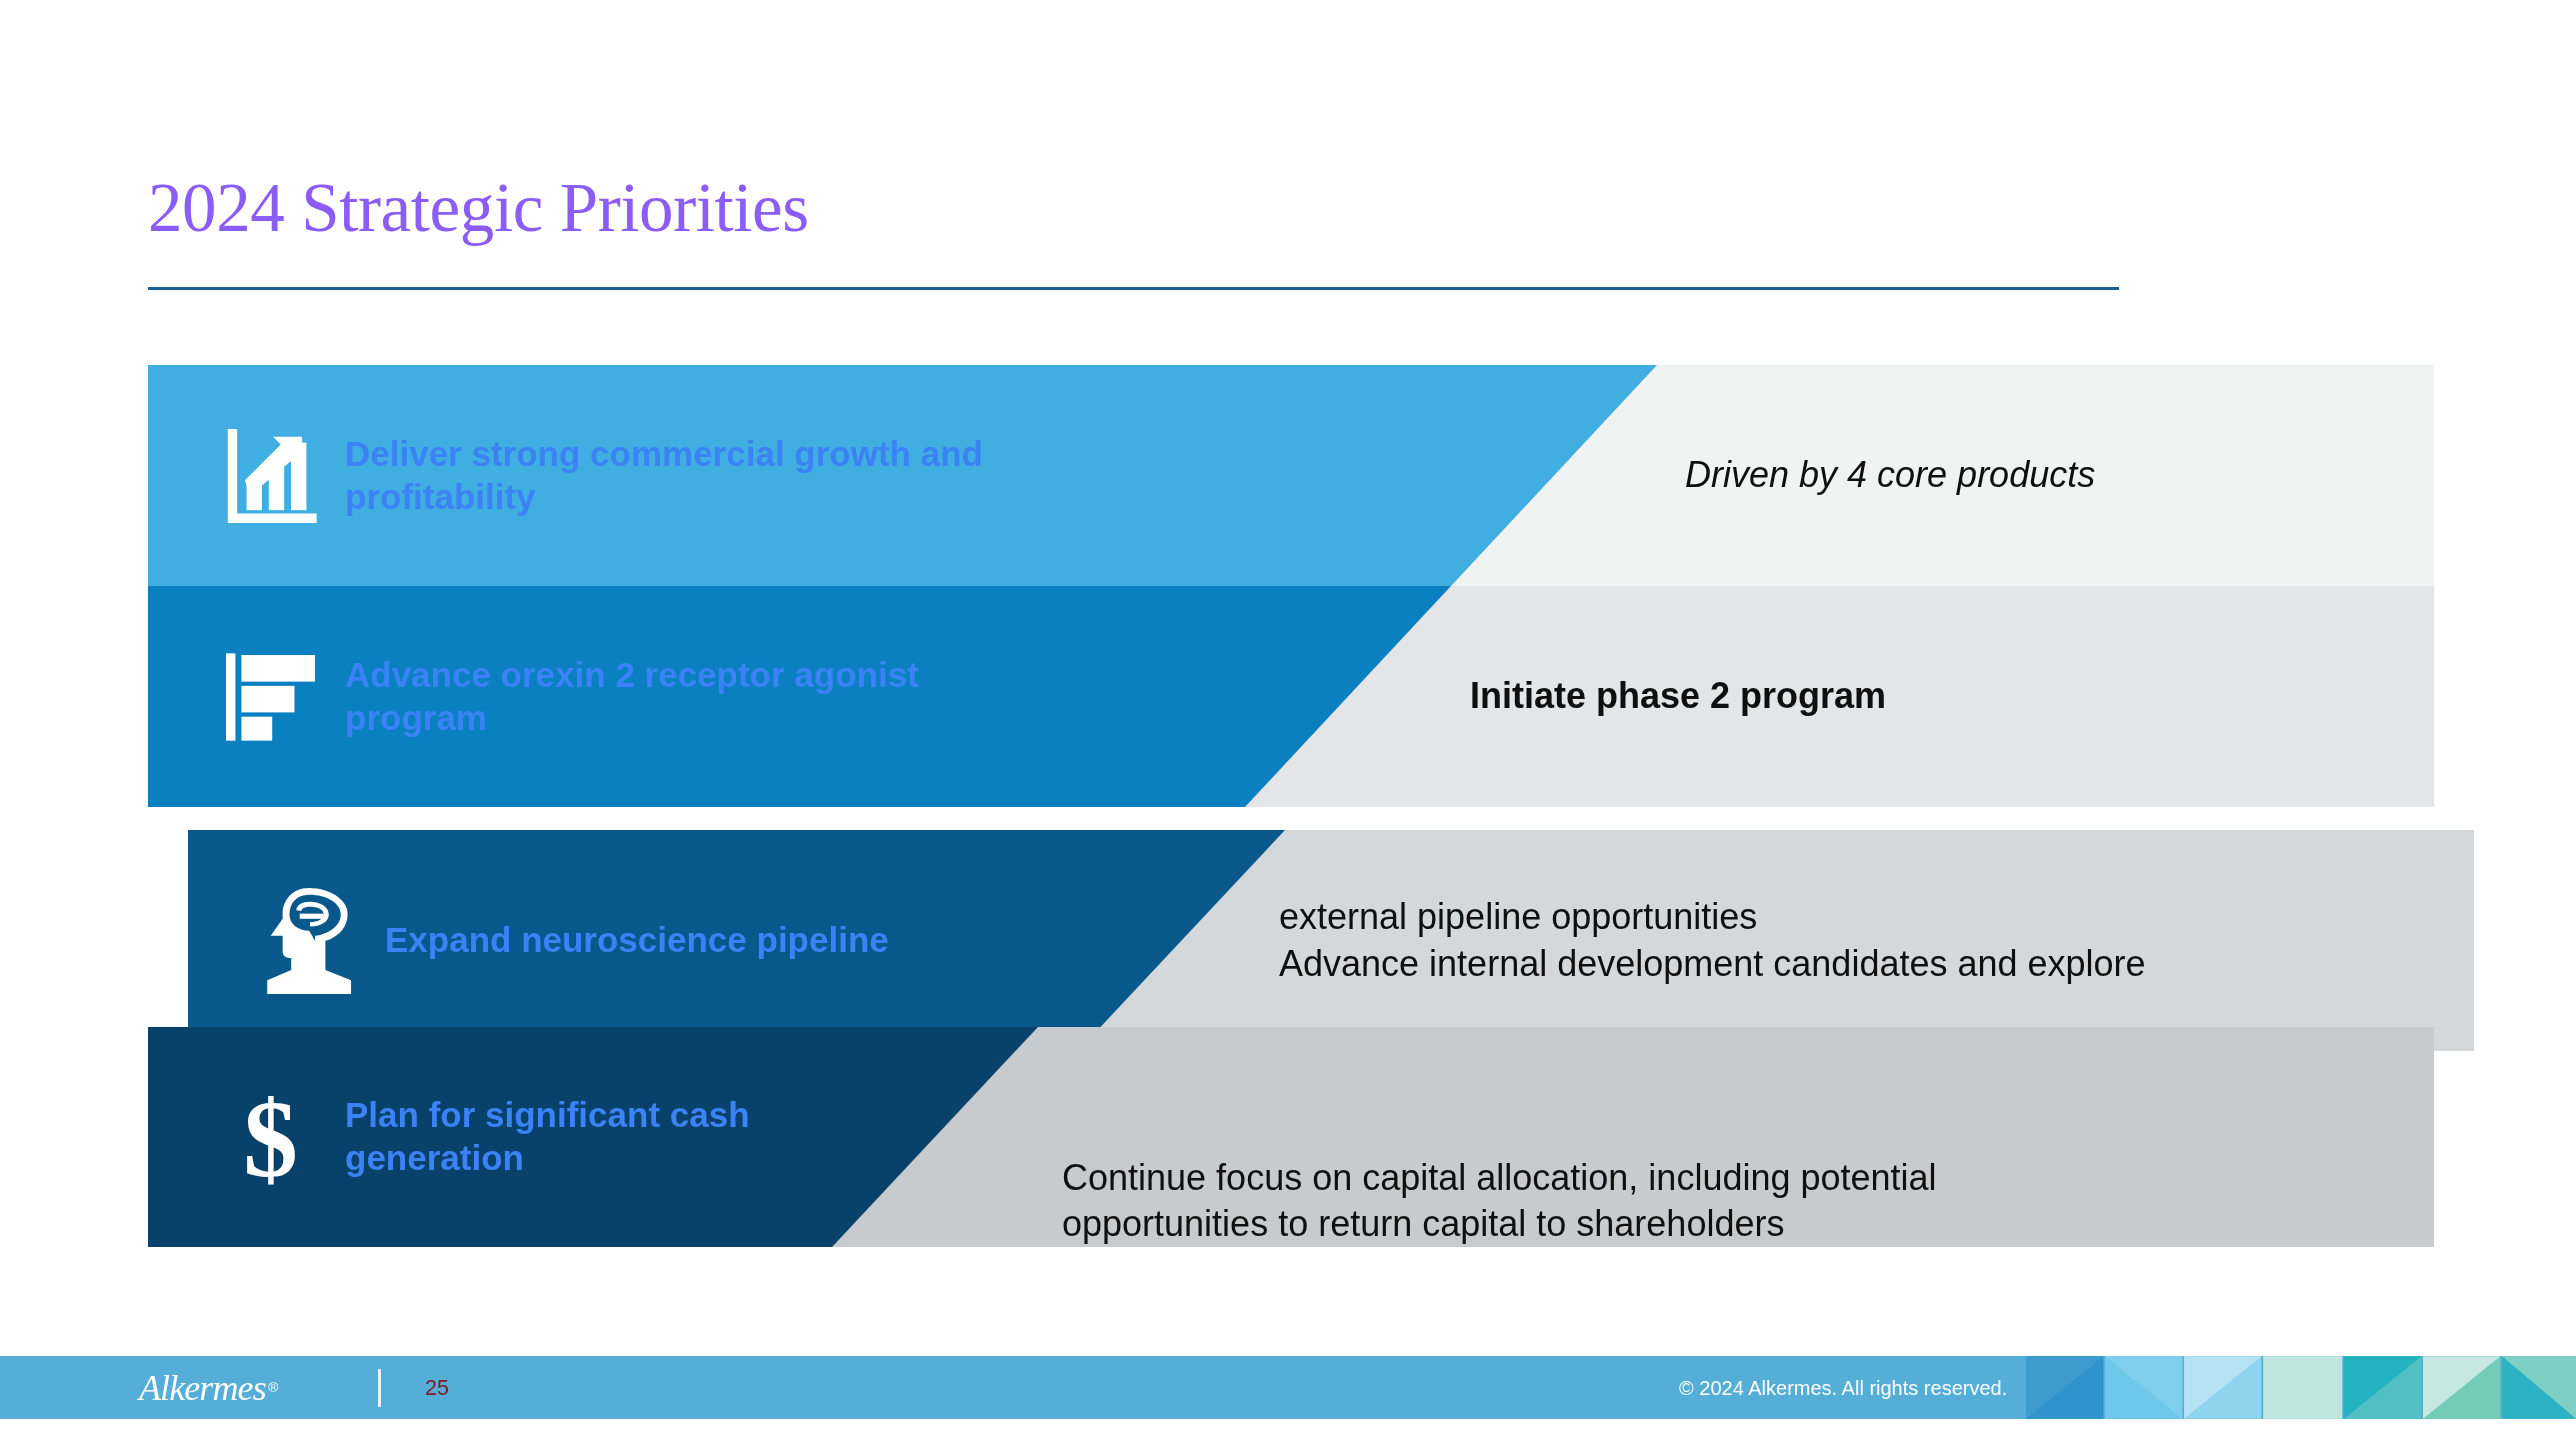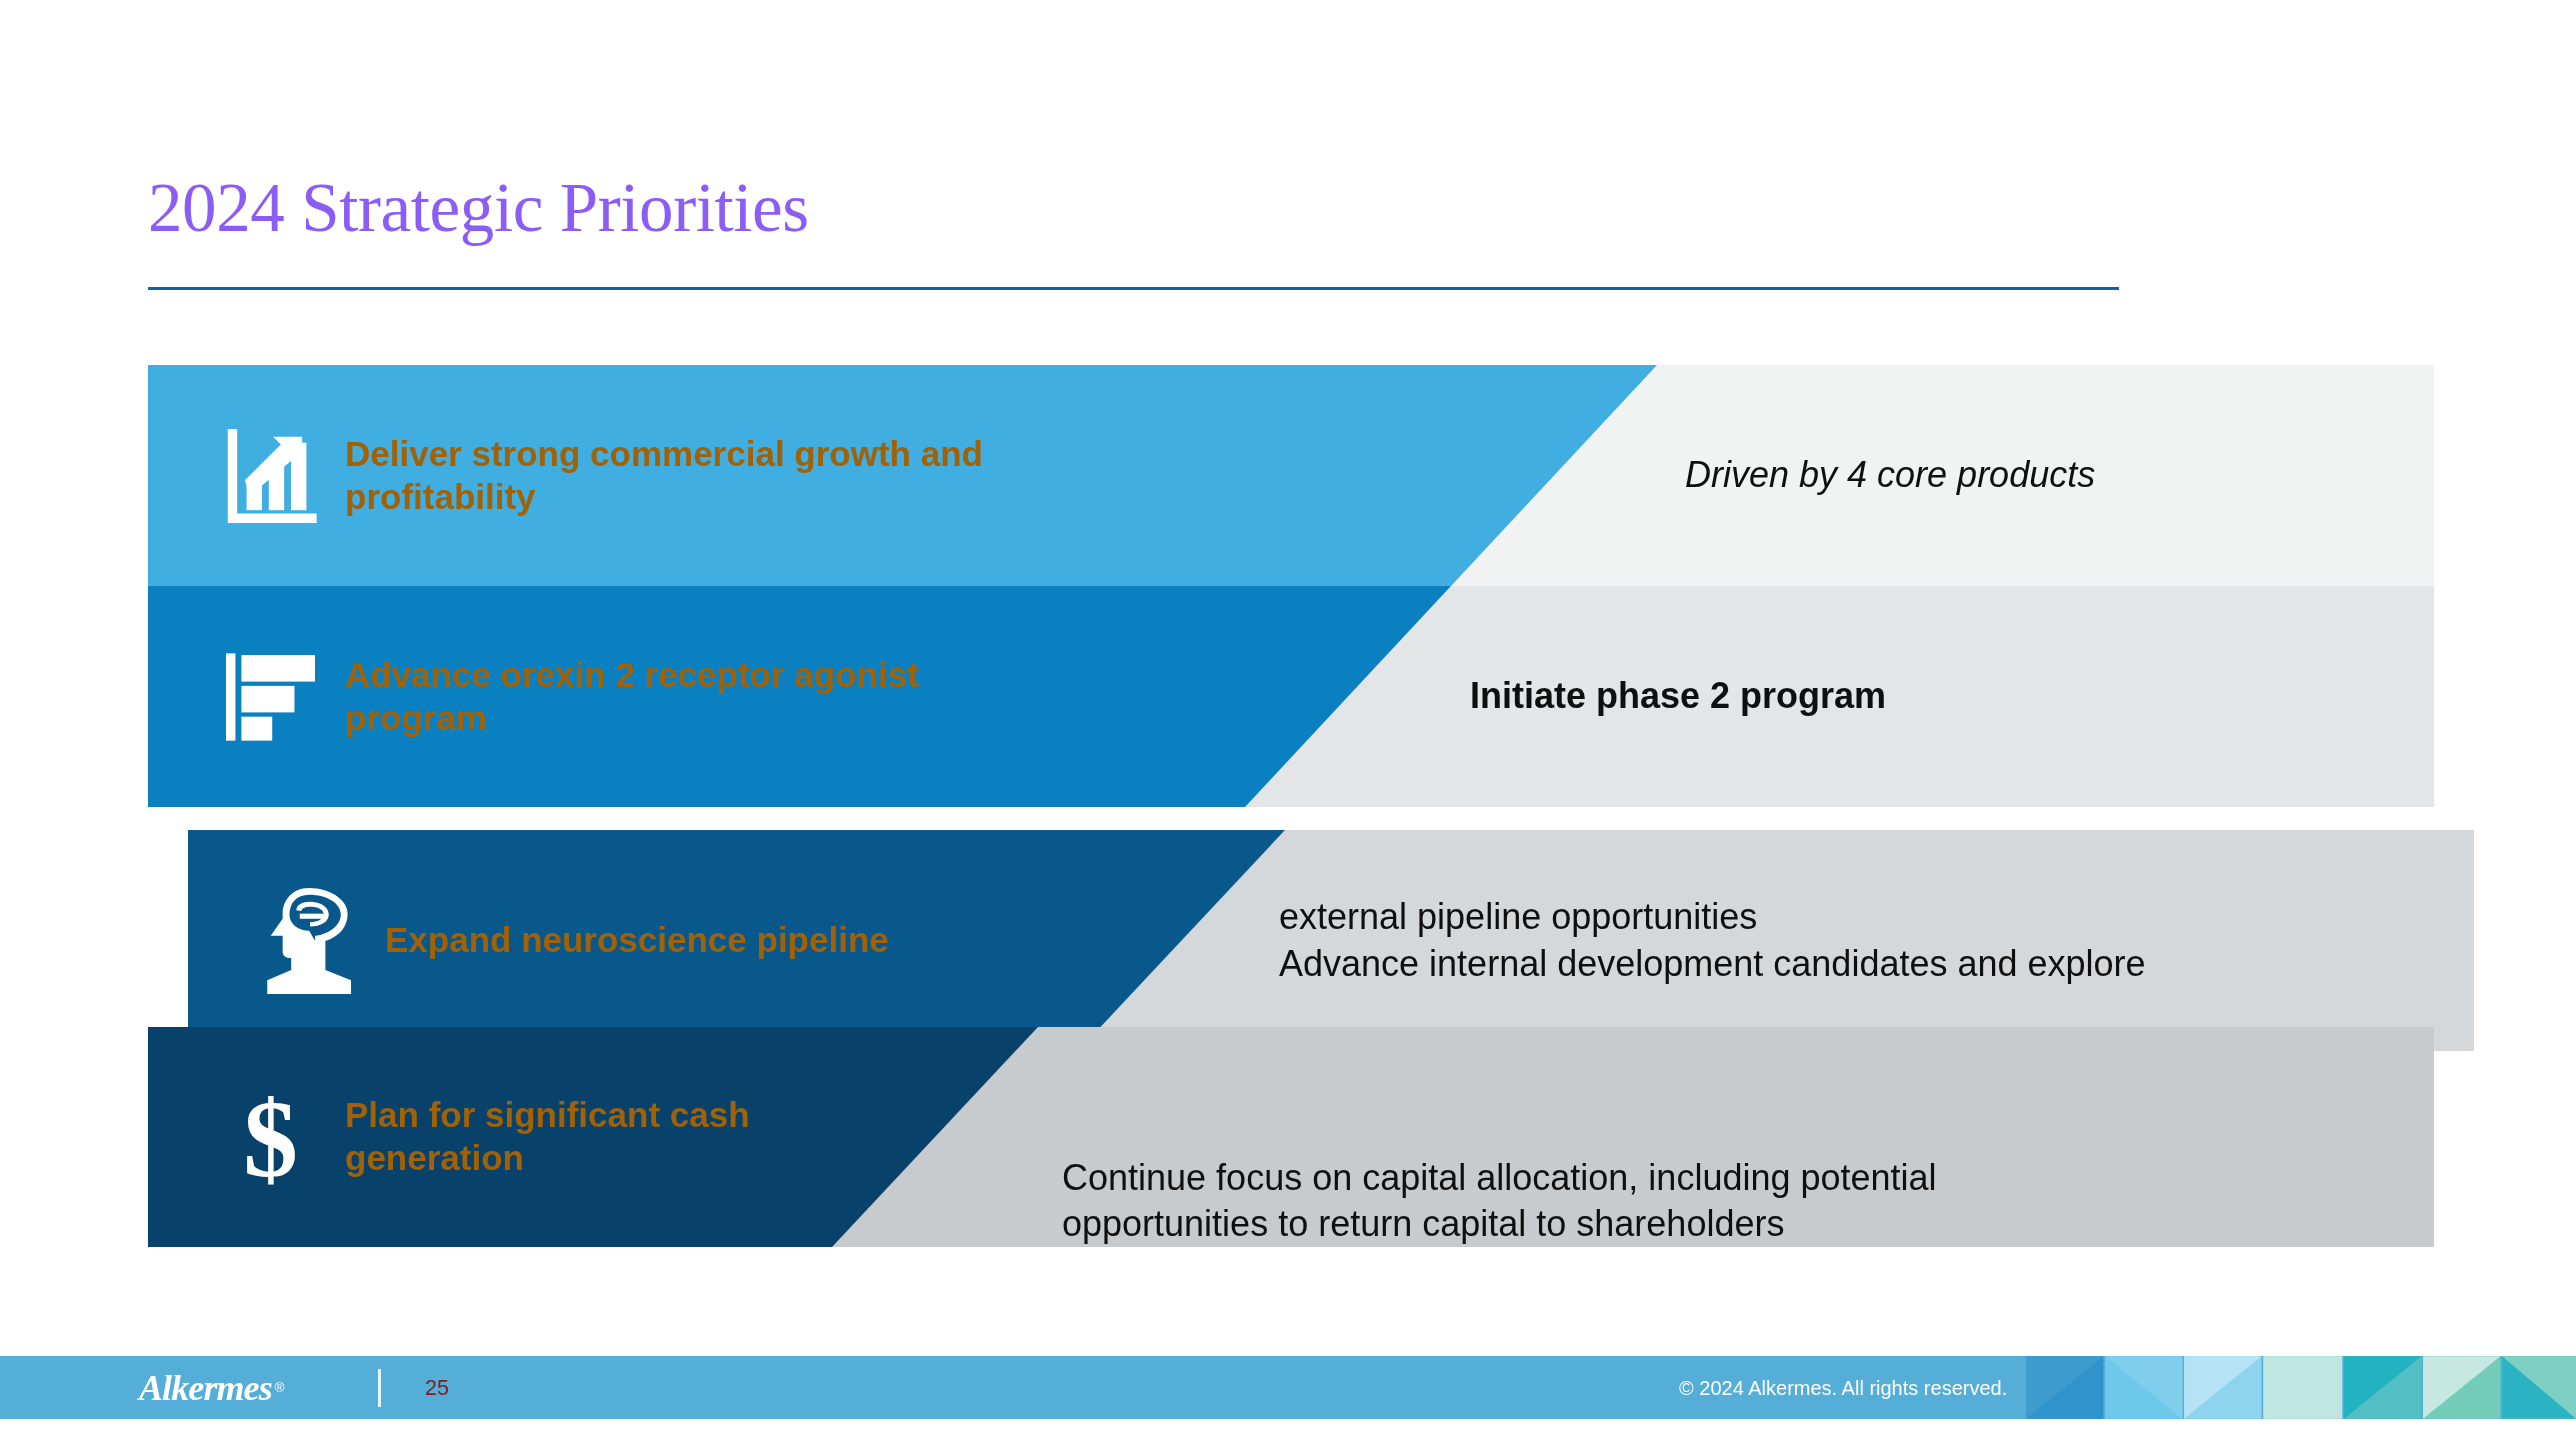--- a/index.html
+++ b/index.html
@@ -71,21 +71,21 @@
     display:flex; align-items:center;
     z-index:3;
   }
   .icon-cell {
     width:150px; margin-left:47px;
     display:flex; align-items:center; justify-content:center;
     flex:0 0 auto;
   }
   .icon-cell svg { display:block; }
   .left-label {
-    color:#a16207;
+    color:#3b82f6;
     font-weight:bold;
     font-size:35px;
     line-height:1.22;
     max-width:713px;
   }
 
   
   .right-content {
     position:absolute;
     top:0; height:100%;
@@ -110,21 +110,21 @@
   }
   #footer-logo {
     position:absolute;
     left:139px; top:50%;
     transform:translateY(-50%);
     display:flex; align-items:center;
   }
   #logo-word {
     color:#ffffff;
     font-style:italic;
-    font-weight:bold;
+    font-weight:normal;
     font-size:36px;
     letter-spacing:-0.9px;
     font-family:"Liberation Serif", serif;
   }
   #logo-reg {
     color:#ffffff;
     font-size:13.7px;
     vertical-align:super;
     margin-left:2.6px;
   }

